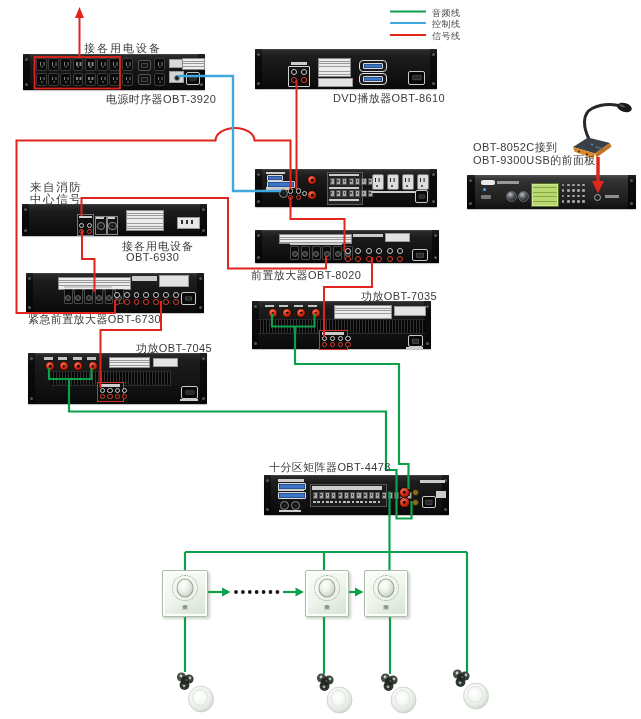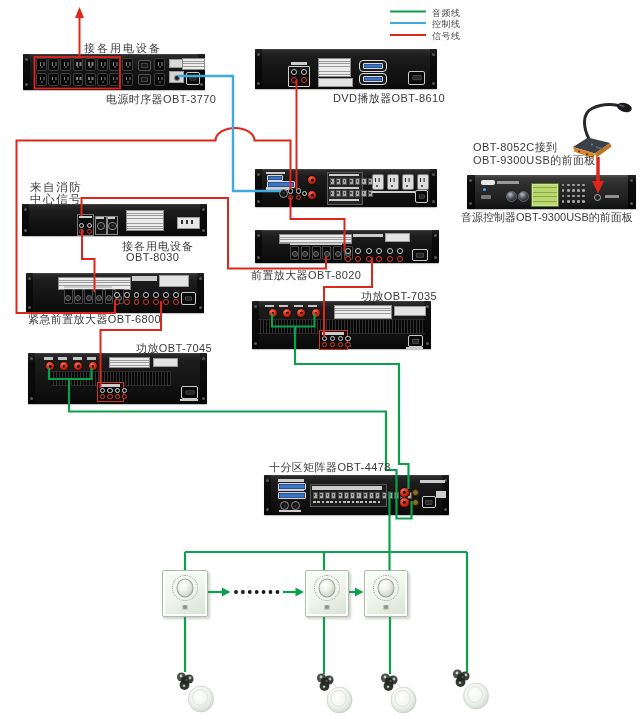--- a/index.html
+++ b/index.html
@@ -562,31 +562,30 @@
     <span class="vcdots"></span>
     <span class="vcknob"></span>
     <span class="vcemb"></span>
   </div>
 
   <div class="lbl s11" style="left:432px;top:6.5px;color:#4a4a4a;">音频线</div>
   <div class="lbl s11" style="left:432px;top:18px;color:#4a4a4a;">控制线</div>
   <div class="lbl s11" style="left:432px;top:30px;color:#4a4a4a;">信号线</div>
 
   <div class="lbl s12" style="left:84px;top:41px;letter-spacing:2px;">接各用电设备</div>
-  <div class="lbl" style="left:106px;top:92px;">电源时序器OBT-3770</div>
+  <div class="lbl" style="left:106px;top:92px;">电源时序器OBT-3920</div>
   <div class="lbl" style="left:333px;top:91px;">DVD播放器OBT-8610</div>
 
   <div class="lbl s12" style="left:473px;top:140px;">OBT-8052C接到</div>
   <div class="lbl s12" style="left:473px;top:153px;">OBT-9300USB的前面板</div>
-  <div class="lbl" style="left:461px;top:210px;letter-spacing:0;">音源控制器OBT-9300USB的前面板</div>
 
   <div class="lbl s12" style="left:30px;top:179.5px;letter-spacing:1.6px;font-size:11.5px;">来自消防</div>
   <div class="lbl s12" style="left:30px;top:191.5px;letter-spacing:1.6px;font-size:11.5px;">中心信号</div>
 
   <div class="lbl" style="left:122px;top:239px;letter-spacing:1px;">接各用电设备</div>
-  <div class="lbl" style="left:126px;top:251px;">OBT-8030</div>
+  <div class="lbl" style="left:126px;top:251px;">OBT-6930</div>
   <div class="lbl" style="left:251px;top:268px;">前置放大器OBT-8020</div>
-  <div class="lbl" style="left:28px;top:312px;">紧急前置放大器OBT-6800</div>
+  <div class="lbl" style="left:28px;top:312px;">紧急前置放大器OBT-6730</div>
   <div class="lbl" style="left:361px;top:289px;">功放OBT-7035</div>
   <div class="lbl" style="left:136px;top:341px;">功放OBT-7045</div>
   <div class="lbl" style="left:269px;top:460px;">十分区矩阵器OBT-4478</div>
 
 </div>
 
 </body></html>

